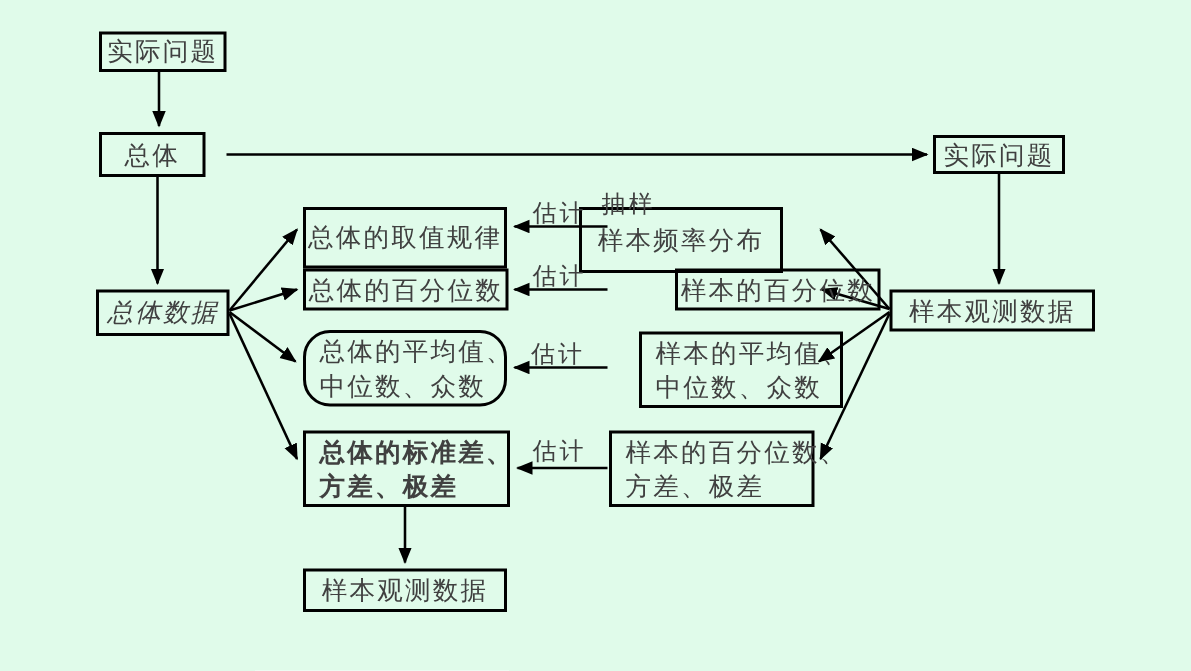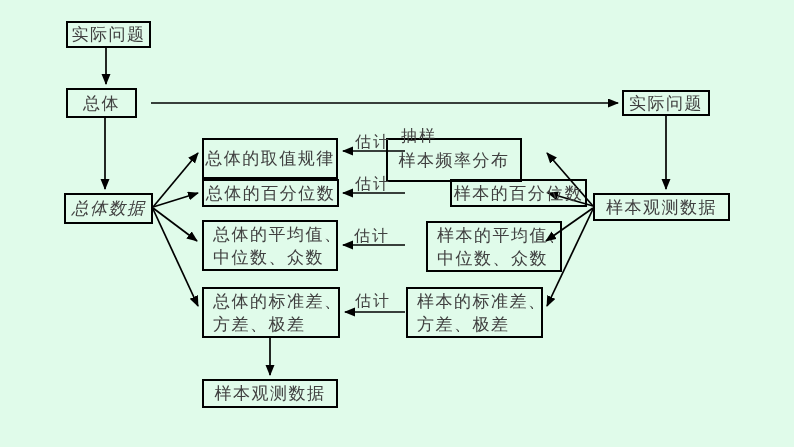--- a/index.html
+++ b/index.html
@@ -48,23 +48,23 @@
   
   #n-problem-top     { left: 66px;  top: 21px;  width: 85px;  height: 27px; }
   #n-population      { left: 66px;  top: 88px;  width: 71px;  height: 30px; }
   #n-problem-right   { left: 622px; top: 90px;  width: 88px;  height: 26px; }
   #n-population-data { left: 64px;  top: 193px; width: 89px;  height: 31px; font-style: italic; }
   #n-sample-obs      { left: 593px; top: 193px; width: 137px; height: 28px; }
   #n-pop-rule        { left: 202px; top: 138px; width: 136px; height: 41px; }
   #n-sample-freq     { left: 386px; top: 138px; width: 136px; height: 44px; }
   #n-pop-pct         { left: 202px; top: 179px; width: 137px; height: 28px; text-align: right; }
   #n-sample-pct      { left: 406px; top: 179px; width: 137px; height: 28px; margin-left: 44px; }
-  #n-pop-mean        { left: 202px; top: 220px; width: 136px; height: 51px; }
+  #n-pop-mean        { left: 202px; top: 220px; width: 136px; height: 51px; border-radius: 18px; }
   #n-sample-mean     { left: 426px; top: 221px; width: 136px; height: 51px; }
-  #n-pop-std         { left: 202px; top: 287px; width: 138px; height: 51px; }
+  #n-pop-std         { left: 202px; top: 287px; width: 138px; height: 51px; font-weight: bold; }
   #n-sample-std      { left: 406px; top: 287px; width: 137px; height: 51px; }
   #n-decision        { left: 202px; top: 379px; width: 136px; height: 29px; }
   
   #l-sampling { left: 401px; top: 80px; margin-top: 46px;  }
   #l-est1     { left: 355px; top: 132px; }
   #l-est2     { left: 355px; top: 174px; }
   #l-est3     { left: 354px; top: 226px; }
   #l-est4     { left: 355px; top: 291px; }
 </style>
 </head>
@@ -129,21 +129,21 @@
     <span>样本的平均值、</span>
     <span>中位数、众数</span>
   </div>
 
   <div class="node two-line" id="n-pop-std">
     <span>总体的标准差、</span>
     <span>方差、极差</span>
   </div>
 
   <div class="node two-line" id="n-sample-std">
-    <span>样本的标准差、</span>
+    <span>样本的百分位数、</span>
     <span>方差、极差</span>
   </div>
 
   <div class="node" id="n-decision">样本观测数据</div>
 
   <span class="edge-label" id="l-sampling">抽样</span>
   <span class="edge-label" id="l-est1">估计</span>
   <span class="edge-label" id="l-est2">估计</span>
   <span class="edge-label" id="l-est3">估计</span>
   <span class="edge-label" id="l-est4">估计</span>

